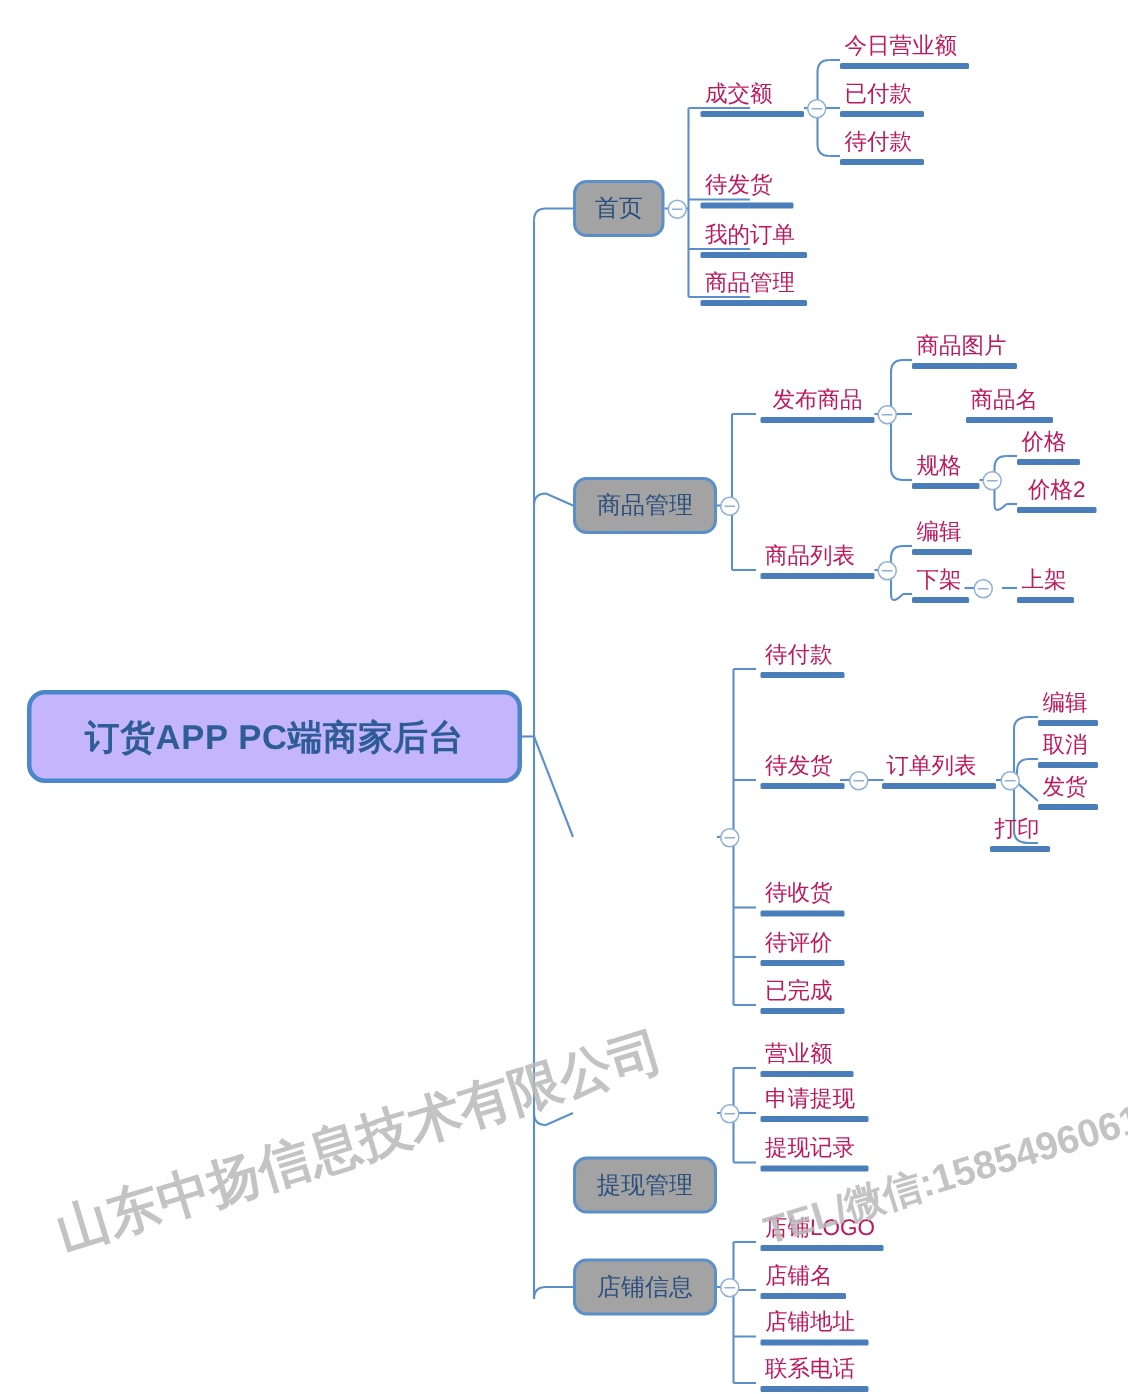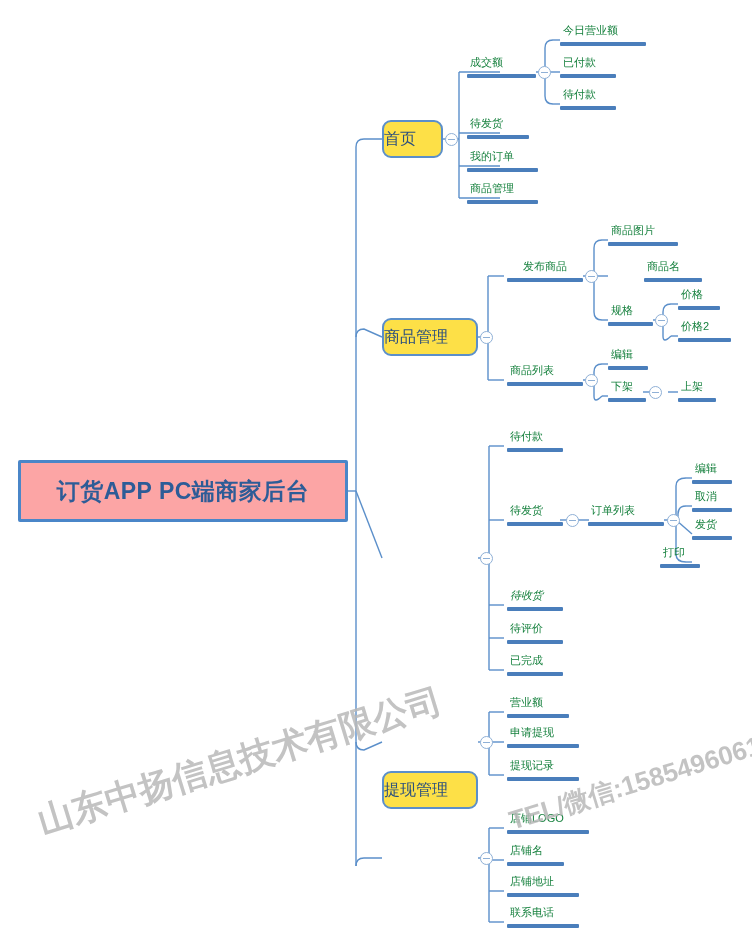--- a/index.html
+++ b/index.html
@@ -27,63 +27,63 @@
   }
 
   
   .root-node {
     position: absolute;
     left: 18px;
     top: 460px;
     width: 330px;
     height: 62px;
     box-sizing: border-box;
-    background: #fca5a5;
+    background: #c4b5fd;
     border: 3px solid #4a86c8;
-    border-radius: 2px;
+    border-radius: 12px;
     display: flex;
     align-items: center;
     justify-content: center;
   }
   .root-node .root-label {
     font-size: 23px;
     font-weight: bold;
     color: #2d5c97;
     letter-spacing: 0.5px;
     white-space: nowrap;
   }
 
   
   .branch-node {
     position: absolute;
     box-sizing: border-box;
-    background: #fde047;
+    background: #a3a3a3;
     border: 2px solid #5b8fca;
     border-radius: 9px;
     display: flex;
     align-items: center;
-    justify-content: flex-start;
+    justify-content: center;
     height: 38px;
   }
   .branch-node .branch-label {
     font-size: 16px;
     color: #2b4f7e;
     white-space: nowrap;
   }
 
   
   .leaf {
     position: absolute;
     display: block;
     white-space: nowrap;
   }
   .leaf .leaf-label {
     display: block;
-    font-size: 11px;
-    color: #15803d;
+    font-size: 15px;
+    color: #be185d;
     line-height: 19px;
     padding: 0 3px 2px 3px;
     white-space: nowrap;
   }
   .leaf .leaf-rule {
     display: block;
     height: 4px;
     background: #4a7ebb;
     border-radius: 1px;
   }
@@ -242,20 +242,23 @@
   </div>
   <div class="toggle" style="left:480px; top:331px;"></div>
 
   <div class="toggle" style="left:480px; top:552px;"></div>
 
   <div class="branch-node" style="left:382px; top:723px; width:96px;margin-top:48px;">
     <span class="branch-label">提现管理</span>
   </div>
   <div class="toggle" style="left:480px; top:736px;"></div>
 
+  <div class="branch-node" style="left:382px; top:839px; width:96px;">
+    <span class="branch-label">店铺信息</span>
+  </div>
   <div class="toggle" style="left:480px; top:852px;"></div>
 
   <div class="leaf" style="left:467px; top:53px; width:69px;">
     <span class="leaf-label">成交额</span>
     <span class="leaf-rule"></span>
   </div>
   <div class="toggle" style="left:538px; top:66px;"></div>
 
   <div class="leaf" style="left:560px; top:21px; width:86px;">
     <span class="leaf-label">今日营业额</span>
@@ -300,21 +303,21 @@
   <div class="leaf" style="left:608px; top:301px; width:45px;">
     <span class="leaf-label">规格</span>
     <span class="leaf-rule"></span>
   </div>
   <div class="toggle" style="left:655px; top:314px;"></div>
 
   <div class="leaf" style="left:678px; top:285px; width:42px;">
     <span class="leaf-label">价格</span>
     <span class="leaf-rule"></span>
   </div>
-  <div class="leaf" style="left:678px; top:317px; width:53px;">
+  <div class="leaf" style="left:678px; top:317px; width:53px;text-align:center;">
     <span class="leaf-label">价格2</span>
     <span class="leaf-rule"></span>
   </div>
 
   <div class="leaf" style="left:507px; top:361px; width:76px;">
     <span class="leaf-label">商品列表</span>
     <span class="leaf-rule"></span>
   </div>
   <div class="toggle" style="left:585px; top:374px;"></div>
 
@@ -358,21 +361,21 @@
   </div>
   <div class="leaf" style="left:692px; top:515px; width:40px;">
     <span class="leaf-label">发货</span>
     <span class="leaf-rule"></span>
   </div>
   <div class="leaf" style="left:660px; top:543px; width:40px;">
     <span class="leaf-label">打印</span>
     <span class="leaf-rule"></span>
   </div>
 
-  <div class="leaf" style="left:507px; top:586px; width:56px;font-style:italic;">
+  <div class="leaf" style="left:507px; top:586px; width:56px;">
     <span class="leaf-label">待收货</span>
     <span class="leaf-rule"></span>
   </div>
   <div class="leaf" style="left:507px; top:619px; width:56px;">
     <span class="leaf-label">待评价</span>
     <span class="leaf-rule"></span>
   </div>
   <div class="leaf" style="left:507px; top:651px; width:56px;">
     <span class="leaf-label">已完成</span>
     <span class="leaf-rule"></span>

